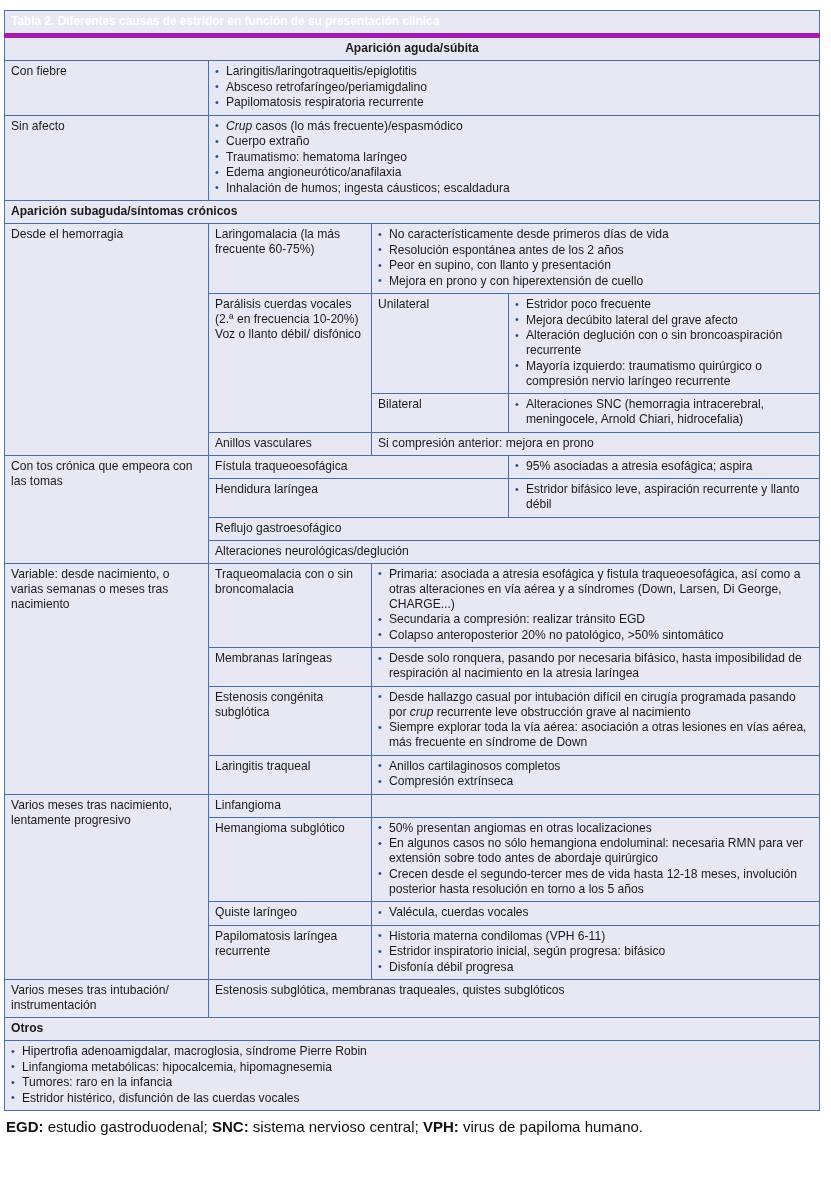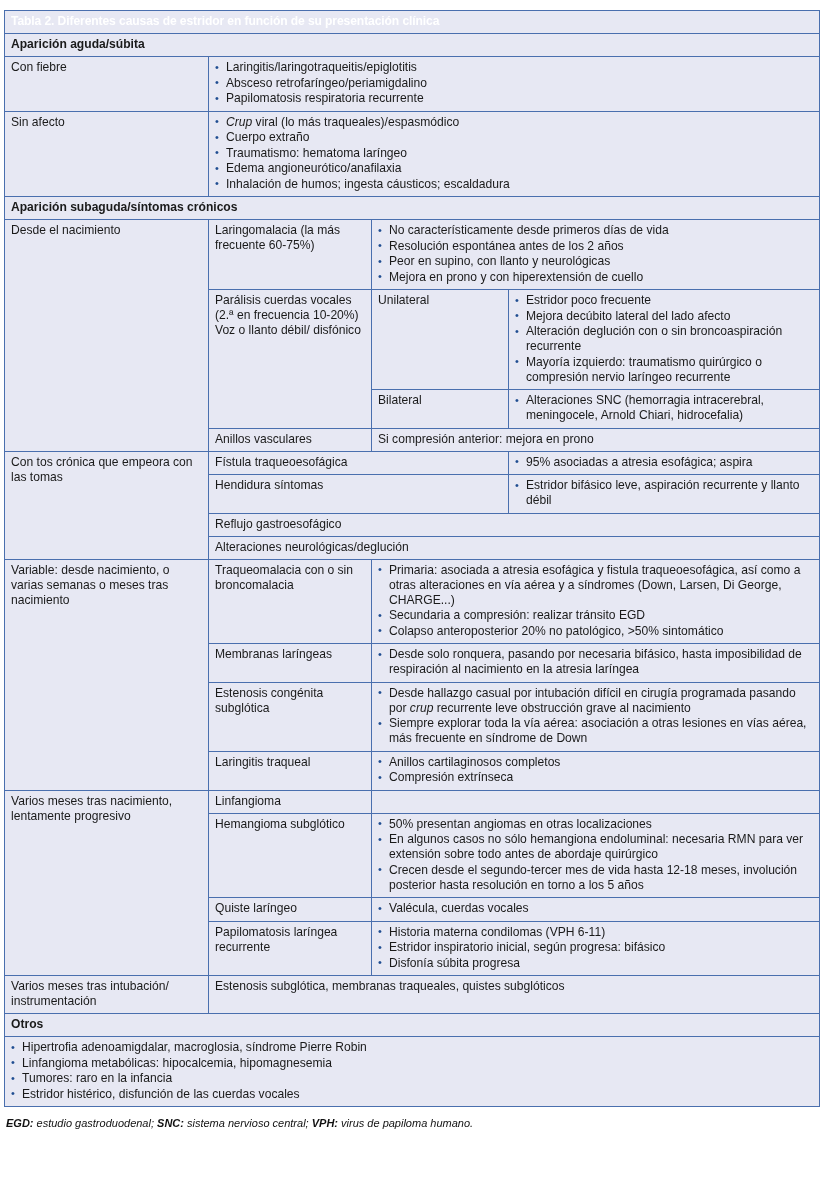--- a/index.html
+++ b/index.html
@@ -46,21 +46,21 @@
   
   td.section-hdr {
     background: #e7e8f3;
     font-weight: bold;
     font-size: 12.4px;
     padding: 3px 8px 4px 8px;
     border-top: 2px solid #1d3a6b;
     border-bottom: 1px solid #4a6fae;
     line-height: 15px;
   }
-  td.section-hdr.no-topthick { border-top: 1px solid #a21caf; }
+  td.section-hdr.no-topthick { border-top: 5px solid #a21caf; text-align: center; }
 
   
   td.cell { background: #e7e8f3; }
 
   ul.bl {
     margin: 0; padding: 0; list-style: none;
   }
   ul.bl li {
     position: relative;
     padding-left: 11px;
@@ -71,25 +71,24 @@
     content: "\2022";
     position: absolute;
     left: 0; top: -0.5px;
     color: #1f4d91;
     font-size: 11px;
   }
   .it { font-style: italic; text-align: center; }
 
   .footnote {
     margin-top: 9px;
-    font-size: 11px;
+    font-size: 15px;
     line-height: 14px;
     color: #111111;
     padding-left: 2px;
-    font-style: italic;
   }
   .footnote b { font-weight: bold; }
   td.thick-top { border-top: 2px solid #1d3a6b; }
   td.thick-bottom { border-bottom: 2px solid #1d3a6b; }
 </style>
 </head>
 <body>
 
 <div class="page">
   <table class="tbl">
@@ -117,53 +116,53 @@
           <li>Absceso retrofaríngeo/periamigdalino</li>
           <li>Papilomatosis respiratoria recurrente</li>
         </ul>
       </td>
     </tr>
 
     <tr>
       <td class="cell">Sin afecto</td>
       <td class="cell" colspan="3">
         <ul class="bl">
-          <li><span class="it">Crup</span><span> viral (lo más traqueales)/espasmódico</span></li>
+          <li><span class="it">Crup</span><span> casos (lo más frecuente)/espasmódico</span></li>
           <li>Cuerpo extraño</li>
           <li>Traumatismo: hematoma laríngeo</li>
           <li>Edema angioneurótico/anafilaxia</li>
           <li>Inhalación de humos; ingesta cáusticos; escaldadura</li>
         </ul>
       </td>
     </tr>
 
     <tr>
       <td class="section-hdr" colspan="4">Aparición subaguda/síntomas crónicos</td>
     </tr>
 
     <tr>
-      <td class="cell" rowspan="4">Desde el nacimiento</td>
+      <td class="cell" rowspan="4">Desde el hemorragia</td>
       <td class="cell">Laringomalacia (la más frecuente 60-75%)</td>
       <td class="cell" colspan="2">
         <ul class="bl">
           <li>No característicamente desde primeros días de vida</li>
           <li>Resolución espontánea antes de los 2 años</li>
-          <li>Peor en supino, con llanto y neurológicas</li>
+          <li>Peor en supino, con llanto y presentación</li>
           <li>Mejora en prono y con hiperextensión de cuello</li>
         </ul>
       </td>
     </tr>
 
     <tr>
       <td class="cell" rowspan="2">Parálisis cuerdas vocales (2.ª en frecuencia 10-20%) Voz o llanto débil/ disfónico</td>
       <td class="cell">Unilateral</td>
       <td class="cell">
         <ul class="bl">
           <li>Estridor poco frecuente</li>
-          <li>Mejora decúbito lateral del lado afecto</li>
+          <li>Mejora decúbito lateral del grave afecto</li>
           <li>Alteración deglución con o sin broncoaspiración recurrente</li>
           <li>Mayoría izquierdo: traumatismo quirúrgico o compresión nervio laríngeo recurrente</li>
         </ul>
       </td>
     </tr>
 
     <tr>
       <td class="cell">Bilateral</td>
       <td class="cell">
         <ul class="bl">
@@ -181,21 +180,21 @@
       <td class="cell" rowspan="4">Con tos crónica que empeora con las tomas</td>
       <td class="cell" colspan="2">Fístula traqueoesofágica</td>
       <td class="cell">
         <ul class="bl">
           <li>95% asociadas a atresia esofágica; aspira</li>
         </ul>
       </td>
     </tr>
 
     <tr>
-      <td class="cell" colspan="2">Hendidura síntomas</td>
+      <td class="cell" colspan="2">Hendidura laríngea</td>
       <td class="cell">
         <ul class="bl">
           <li>Estridor bifásico leve, aspiración recurrente y llanto débil</li>
         </ul>
       </td>
     </tr>
 
     <tr>
       <td class="cell" colspan="3">Reflujo gastroesofágico</td>
     </tr>
@@ -270,21 +269,21 @@
         </ul>
       </td>
     </tr>
 
     <tr>
       <td class="cell">Papilomatosis laríngea recurrente</td>
       <td class="cell" colspan="2">
         <ul class="bl">
           <li>Historia materna condilomas (VPH 6-11)</li>
           <li>Estridor inspiratorio inicial, según progresa: bifásico</li>
-          <li>Disfonía súbita progresa</li>
+          <li>Disfonía débil progresa</li>
         </ul>
       </td>
     </tr>
 
     <tr>
       <td class="cell thick-top">Varios meses tras intubación/ instrumentación</td>
       <td class="cell thick-top" colspan="3">Estenosis subglótica, membranas traqueales, quistes subglóticos</td>
     </tr>
 
     <tr>

